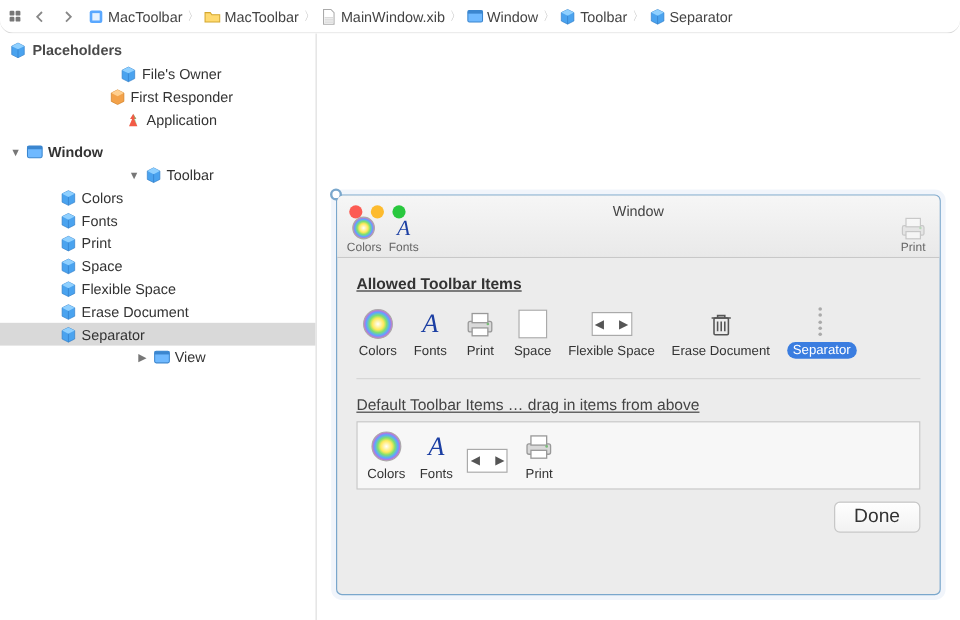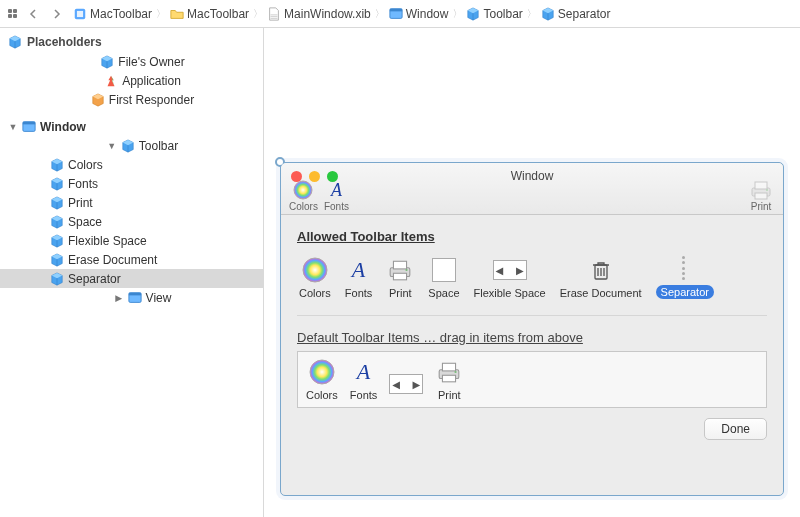--- a/index.html
+++ b/index.html
@@ -12,20 +12,21 @@
     background: #fff;
     overflow: hidden;
   }
   
   .topbar {
     display: flex; align-items: center;
     height: 28px;
     border-bottom: 1px solid #d9d9d9;
     background: #fff;
     padding: 0 6px;
+    border-radius: 11px;
   }
   .tb-left { display: flex; align-items: center; gap: 4px; margin-right: 6px; }
   .tb-sq { display:flex; flex-direction:column; gap:1px; padding:2px; }
   .tb-sq-row { display:flex; gap:1px; }
   .tb-dot { width:4px; height:4px; background:#777; border-radius:1px; }
   .navbtn {
     width: 20px; height: 20px; display:flex; align-items:center; justify-content:center;
     color:#888; border-radius:3px;
   }
   .breadcrumb { display:flex; align-items:center; flex:1; overflow:hidden; }
@@ -102,21 +103,21 @@
   .allowed-item.sel .lbl { background:#3a7de0; color:#fff; padding:1px 5px; border-radius:8px; }
   .default-box {
     border:1px solid #c7c7c7; background:#f7f7f7;
     padding:6px 8px; display:flex; gap:12px; align-items:flex-end;
   }
   hr.sep { border:none; border-top:1px solid #d6d6d6; margin:12px 0 8px; }
   .done-row { display:flex; justify-content:flex-end; margin-top:10px; }
   .done-btn {
     background:linear-gradient(#fefefe,#f2f2f2);
     border:1px solid #c7c7c7; border-radius:5px;
-    padding:3px 16px; font-size:12px; color:#333;
+    padding:3px 16px; font-size:16px; color:#333;
     box-shadow:0 1px 0 #fff inset;
     margin-left:40px;
   }
   
   .fonts-A { font-family:"Bodoni 72","Didot","Georgia",serif; font-style:italic; font-size:22px; color:#1c3fa3; line-height:1; }
   .fonts-A.sm { font-size:18px; }
   .print-ic { width:24px; height:22px; }
   .space-ic { width:24px; height:24px; border:1px solid #aaa; background:#fff; }
   .flex-ic { display:flex; align-items:center; justify-content:space-between; width:34px; height:20px; border:1px solid #aaa; background:#fff; padding:0 2px;}
   .flex-arr { font-size:10px; color:#555; }
@@ -260,32 +261,32 @@
         <span class="ic">
           <svg viewBox="0 0 16 16">
             <use href="#cube"></use>
           </svg>
         </span>
         <span>File's Owner</span>
       </div>
     <div class="tree-row indent1">
         <span class="ic">
           <svg viewBox="0 0 16 16">
+            <use href="#cube-o"></use>
+          </svg>
+        </span>
+        <span>First Responder</span>
+      </div>
+    <div class="tree-row indent1">
+        <span class="ic">
+          <svg viewBox="0 0 16 16">
             <use href="#app-ic"></use>
           </svg>
         </span>
         <span>Application</span>
-      </div>
-    <div class="tree-row indent1">
-        <span class="ic">
-          <svg viewBox="0 0 16 16">
-            <use href="#cube-o"></use>
-          </svg>
-        </span>
-        <span>First Responder</span>
       </div>
 
     <div style="height:8px"></div>
 
     <div class="tree-row">
         <span class="disclosure">▼</span>
         <span class="ic">
           <svg viewBox="0 0 16 16">
             <use href="#win-ic"></use>
           </svg>

